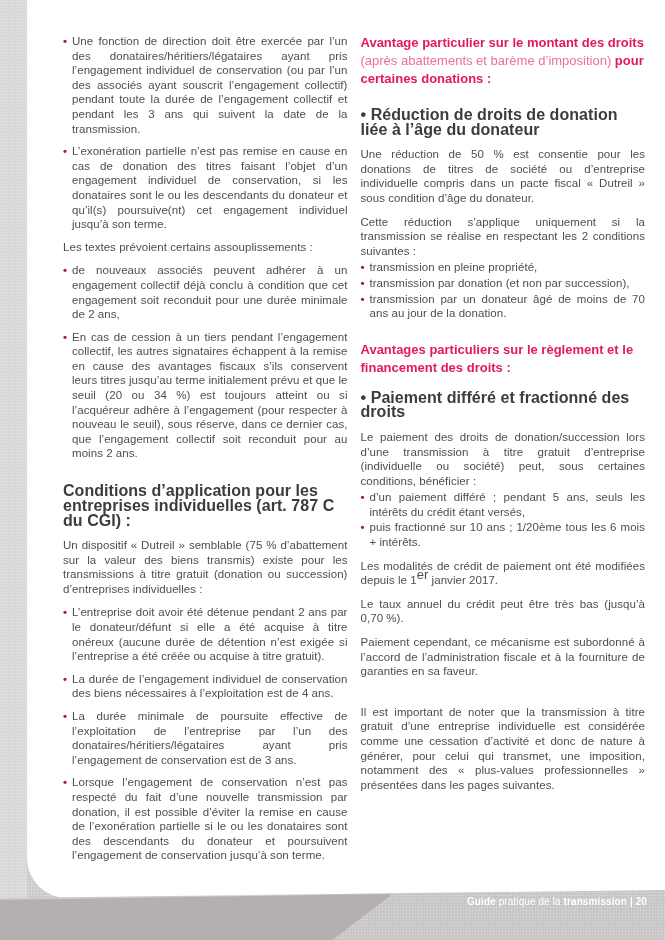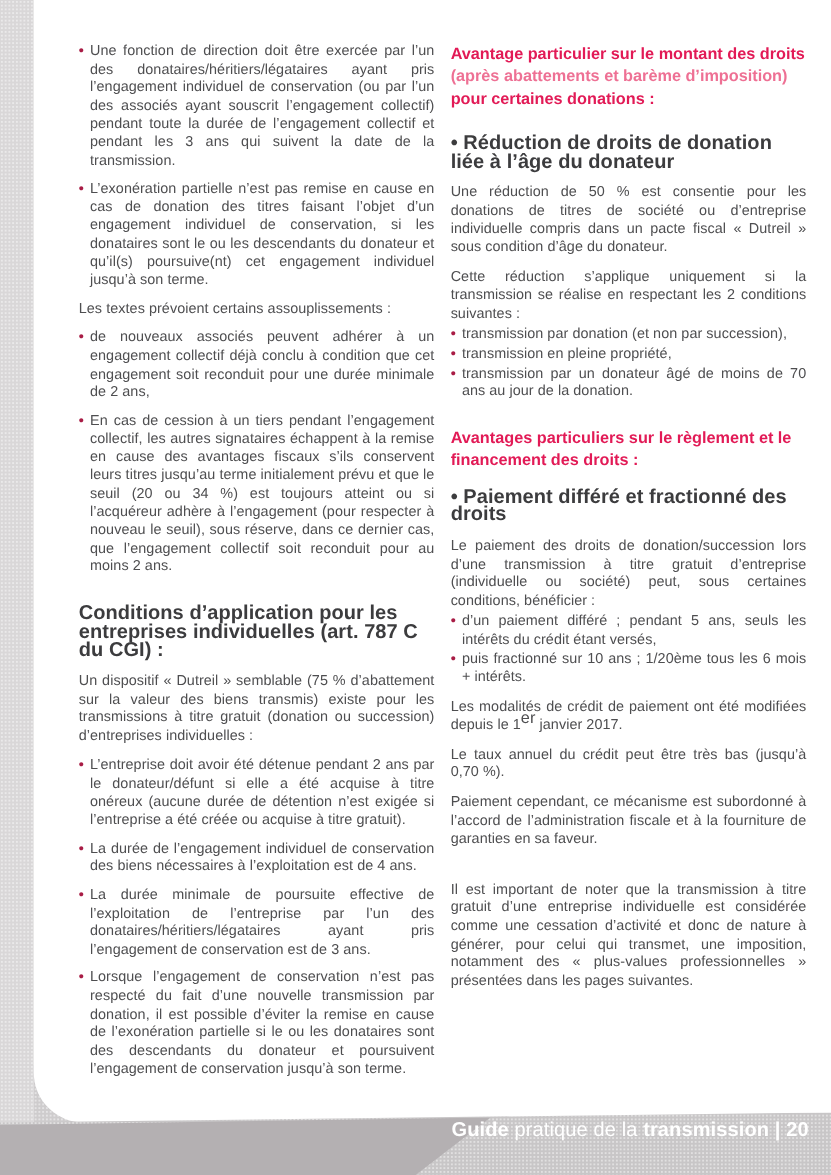--- a/index.html
+++ b/index.html
@@ -35,21 +35,21 @@
     clip-path:polygon(0 13px,100% 5px,100% 100%,0 100%);
   }
   .dark-wedge{
     position:absolute;left:0;top:885px;width:665px;height:55px;
     background-color:#b4b0b2;z-index:4;
     -webkit-clip-path:polygon(0 15px,59% 9px,50% 100%,0 100%);
     clip-path:polygon(0 15px,59% 9px,50% 100%,0 100%);
   }
   .footer-text{
     position:absolute;left:0;top:896px;width:647px;z-index:5;
-    text-align:right;color:#ffffff;font-size:16px;letter-spacing:0.1px;
+    text-align:right;color:#ffffff;font-size:10px;letter-spacing:0.1px;
   }
   .footer-text .fb{font-weight:bold;}
   
   .columns{display:flex;gap:13px;}
   .col{width:287px;box-sizing:border-box;}
   
   .col, .col p, .col li{
     font-size:11.5px;line-height:14.6px;color:#4e4e50;
     text-align:justify;letter-spacing:0.05px;
   }
@@ -67,21 +67,21 @@
   }
   h4.sub-heading{
     font-size:16px;line-height:14.6px;color:#3c3c3e;font-weight:bold;
     margin:0 0 10px 0;text-align:left;
   }
   h4.sub-heading::before{content:"\2022\00a0";}
   h2.pink-heading{
     font-size:13px;line-height:18px;margin:0 0 20px 0;
     color:#e21a56;font-weight:bold;text-align:left;letter-spacing:0;
   }
-  h2.pink-heading .lt{color:#ee7094;font-weight:bold;}
+  h2.pink-heading .lt{color:#ee7094;font-weight:normal;}
   h2.pink-heading.second{margin:20px 0 14px 0;}
   .mt-gap{margin-top:26px;}
   sup{font-size:13px;vertical-align:super;line-height:0;}
 </style>
 </head>
 <body>
 
 <div class="left-strip dotted"></div>
 <div class="corner-bg dotted"></div>
 
@@ -108,22 +108,22 @@
       </ul>
     </div>
 
     <div class="col">
       <h2 class="pink-heading"><span class="b">Avantage particulier sur le montant des droits</span><span class="lt"> (après abattements et barème d’imposition) </span><span class="b">pour certaines donations :</span></h2>
 
       <h4 class="sub-heading">Réduction de droits de donation liée à l’âge du donateur</h4>
       <p>Une réduction de 50 % est consentie pour les donations de titres de société ou d’entreprise individuelle compris dans un pacte fiscal « Dutreil » sous condition d’âge du donateur.</p>
       <p style="margin-bottom:2px;">Cette réduction s’applique uniquement si la transmission se réalise en respectant les 2 conditions suivantes :</p>
       <ul class="blist tight">
+        <li>transmission en pleine propriété,</li>
         <li>transmission par donation (et non par succession),</li>
-        <li>transmission en pleine propriété,</li>
         <li>transmission par un donateur âgé de moins de 70 ans au jour de la donation.</li>
       </ul>
 
       <h2 class="pink-heading second">Avantages particuliers sur le règlement et le financement des droits :</h2>
 
       <h4 class="sub-heading">Paiement différé et fractionné des droits</h4>
       <p style="margin-bottom:2px;">Le paiement des droits de donation/succession lors d’une transmission à titre gratuit d’entreprise (individuelle ou société) peut, sous certaines conditions, bénéficier :</p>
       <ul class="blist tight" style="margin-bottom:9px;">
         <li>d’un paiement différé ; pendant 5 ans, seuls les intérêts du crédit étant versés,</li>
         <li>puis fractionné sur 10 ans ; 1/20ème tous les 6 mois + intérêts.</li>

